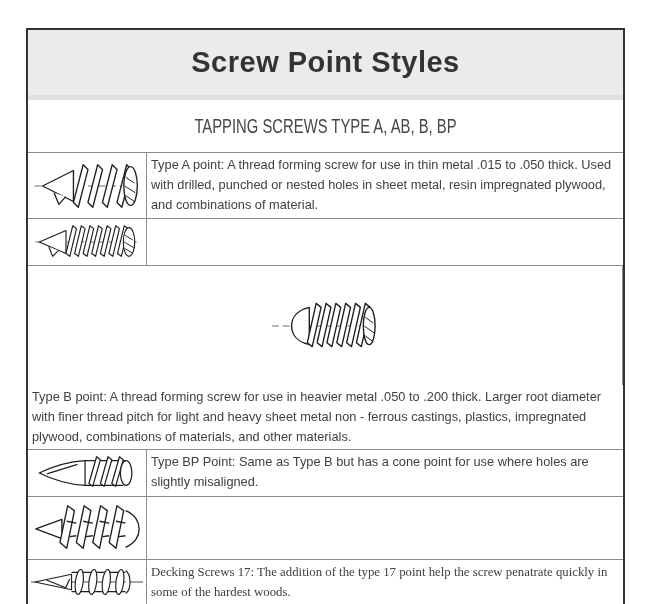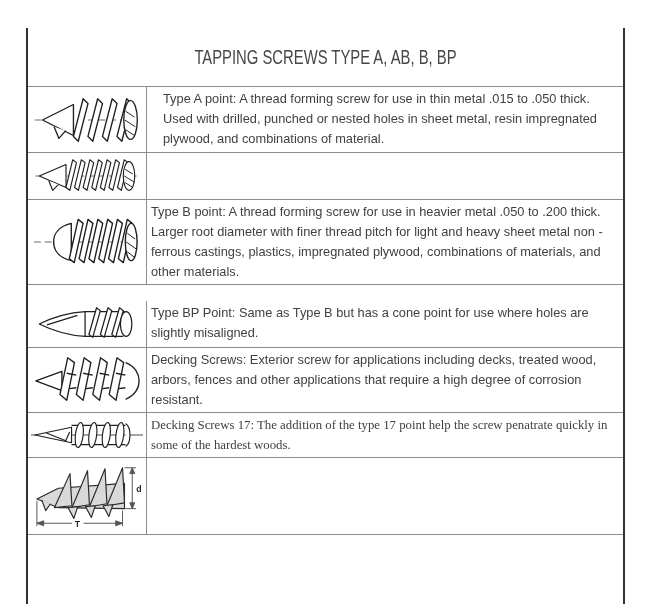--- a/index.html
+++ b/index.html
@@ -25,40 +25,40 @@
     height:72px;
     display:flex; align-items:center; justify-content:center;
   }
   .title {
     font-size:29px;
     font-weight:bold;
     color:#333333;
     letter-spacing:0.5px;
   }
   .subheader-row {
-    height:59px;
+    height:53px;
     display:flex; align-items:center; justify-content:center;
     border-bottom:1px solid #8c8c8c;
   }
   .subheader-text {
     display:inline-block;
     transform:scaleX(0.76);
     font-size:19.5px;
     color:#474747;
     white-space:nowrap;
   }
   .row {
     display:flex;
     border-bottom:1px solid #8c8c8c;
     align-items:stretch;
   }
-  .row-1 { min-height:66px;gap:12px; }
+  .row-1 { min-height:66px; }
   .row-2 { min-height:44px; }
-  .row-3 { min-height:80px; }
-  .row-4 { min-height:45px;margin-top:16px; }
+  .row-3 { min-height:80px;flex-direction:column; }
+  .row-4 { min-height:45px; }
   .row-5 { min-height:62px; }
   .row-6 { min-height:44px;font-family:Liberation Serif, serif; }
   .row-7 { min-height:76px; }
   .img-cell {
     flex:0 0 119px;
     border-right:1px solid #8c8c8c;
     display:flex; align-items:center; justify-content:center;
     padding:2px 0;
   }
   .text-cell {
@@ -70,20 +70,23 @@
   }
   svg { display:block; }
   .dim { stroke:#555; stroke-width:1; fill:none; }
   .dim-label { font-family:"Liberation Sans", sans-serif; font-size:9px; font-weight:bold; fill:#222; }
 </style>
 </head>
 <body>
 
 <div class="panel">
 
+  <div class="header">
+    <div class="title">Screw Point Styles</div>
+  </div>
 
   <div class="subheader-row">
     <span class="subheader-text">TAPPING SCREWS TYPE A, AB, B, BP</span>
   </div>
 
   <div class="row row-1">
     <div class="img-cell">
       <svg width="110" height="60" viewBox="0 0 112 62">
         <line x1="2" y1="31" x2="110" y2="31" stroke="#666" stroke-width="1" stroke-dasharray="7 4"></line>
         <g stroke="#1f1f1f" stroke-width="1.4" fill="#ffffff" stroke-linejoin="round">
@@ -180,21 +183,20 @@
           <path d="M30 45 L37 51 L45 12 L38 7 Z"></path>
           <path d="M47 45 L54 51 L62 12 L55 7 Z"></path>
           <path d="M64 45 L71 51 L79 12 L72 7 Z"></path>
           <path d="M81 45 L88 51 L96 12 L89 7 Z"></path>
           <path d="M37 23 L47 25 M54 23 L64 25 M71 23 L81 25 M88 23 L98 25"></path>
           <path d="M40 39 L47 38 M57 39 L64 38 M74 39 L81 38 M91 39 L98 38"></path>
           <path d="M98 12 C108 16 112 24 112 31 C112 38 108 46 98 50"></path>
         </g>
       </svg>
     </div>
-    <div class="text-cell">Decking Screws: Exterior screw for applications including decks, treated wood, arbors, fences and other applications that require a high degree of corrosion resistant.</div>
   </div>
 
   <div class="row row-6">
     <div class="img-cell">
       <svg width="112" height="40" viewBox="0 0 116 40">
         <line x1="0" y1="20" x2="116" y2="20" stroke="#444" stroke-width="1"></line>
         <g stroke="#1f1f1f" stroke-width="1.2" fill="#ffffff" stroke-linejoin="round">
           <path d="M4 20 L42 12 L42 28 Z"></path>
           <path d="M16 18 L36 26 L40 17"></path>
           <path d="M42 10 L98 10 M42 30 L98 30"></path>

